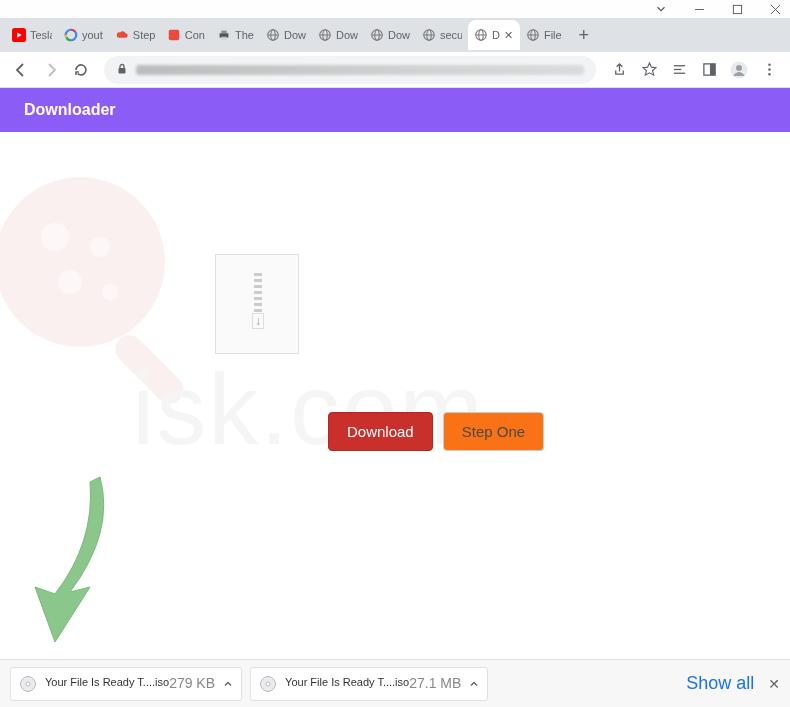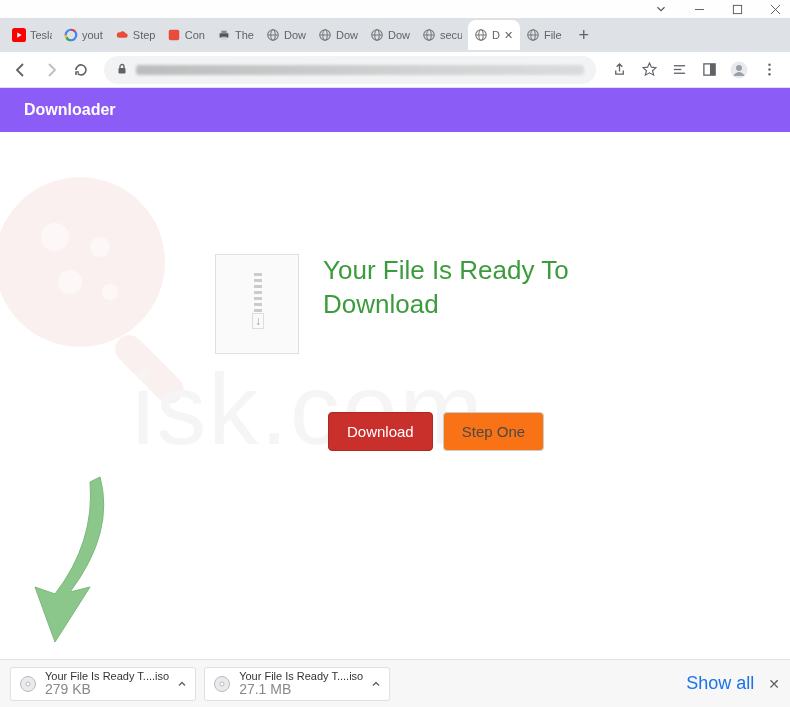--- a/index.html
+++ b/index.html
@@ -52,21 +52,21 @@
     .btn-step { background: #f97316; color: #4a4a4a; border-color: #ccc; }
     
     .click-hint { position: absolute; left: 14px; top: 310px; }
     .click-hint-text { font-size: 22px; font-weight: 700; color: #4a4a4a; }
     .arrow-down { position: absolute; left: 20px; top: 340px; }
     
     
     .downloads-bar { position: absolute; bottom: 0; left: 0; right: 0; height: 48px; background: #f7f7f7; border-top: 1px solid #e0e0e0; display: flex; align-items: center; padding: 0 10px; gap: 8px; }
     .download-item { display: flex; align-items: center; background: #fff; border: 1px solid #e0e0e0; border-radius: 3px; height: 34px; padding: 0 8px; gap: 8px; min-width: 170px; cursor: pointer; }
     .download-item .dl-icon { width: 18px; height: 18px; }
-    .download-item .dl-text { display: flex; flex-direction: column; line-height: 1.1; }
+    .download-item .dl-text { display: flex; flex-direction: row; line-height: 1.1; }
     .download-item .dl-name { font-size: 11px; color: #333; }
     .download-item .dl-size { font-size: 14px; color: #888; }
     .download-item .dl-chevron { margin-left: auto; color: #5f6368; }
     .downloads-right { margin-left: auto; display: flex; align-items: center; gap: 14px; }
     .show-all { color: #1a73e8; font-size: 18px; cursor: pointer; }
     .dl-close { color: #5f6368; cursor: pointer; font-size: 14px; }
   </style>
 </head>
 <body>
 
@@ -263,21 +263,20 @@
       <circle cx="140" cy="95" r="10" fill="#fff" opacity="0.5"></circle>
       <circle cx="110" cy="130" r="12" fill="#fff" opacity="0.5"></circle>
       <circle cx="150" cy="140" r="8" fill="#fff" opacity="0.5"></circle>
       <rect x="175" y="175" width="28" height="85" rx="14" fill="#d9534f" transform="rotate(-45 189 217)"></rect>
     </svg>
     <div class="watermark-text">isk.com</div>
   </div>
 
   <div class="main-content">
     <div class="file-icon"></div>
-    <div class="headline">Your File Is Ready To Download</div>
   </div>
 
   <div class="buttons-row">
     <button class="btn btn-download">Download</button>
     <button class="btn btn-step">Step One</button>
   </div>
 
   <div class="arrow-down">
     <svg width="110" height="180" viewBox="0 0 110 180">
       <path d="M80 5 Q 95 60 50 120 L70 115 L35 170 L15 115 L35 122 Q 75 70 70 10 Z" fill="#8bc78b" stroke="#7ab87a" stroke-width="1"></path>

